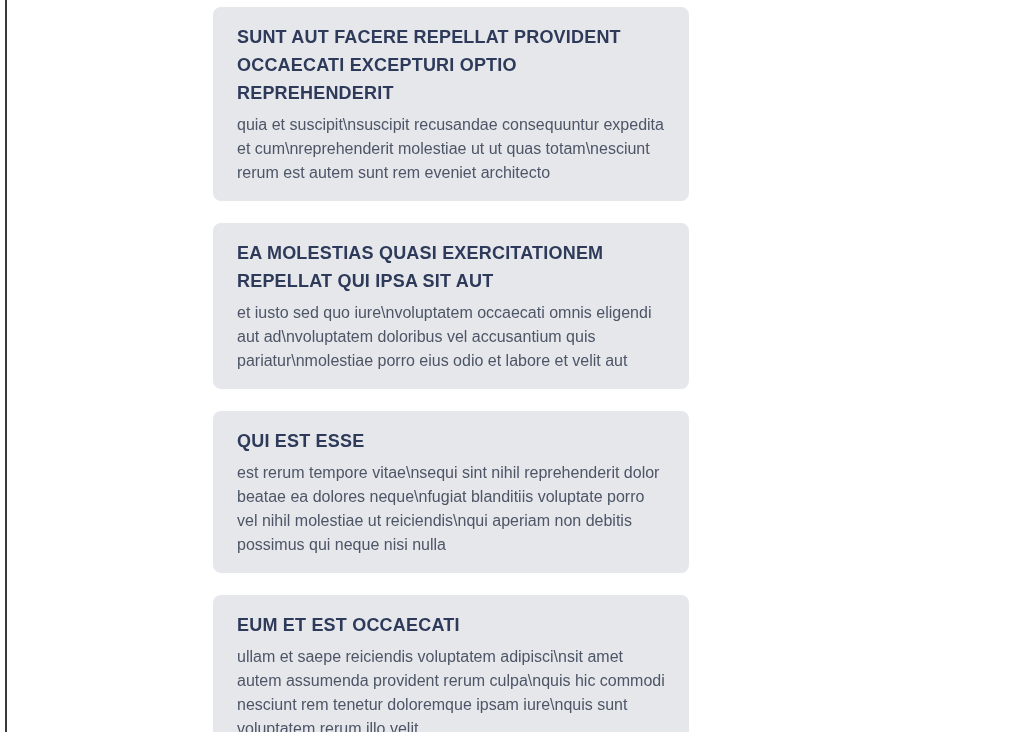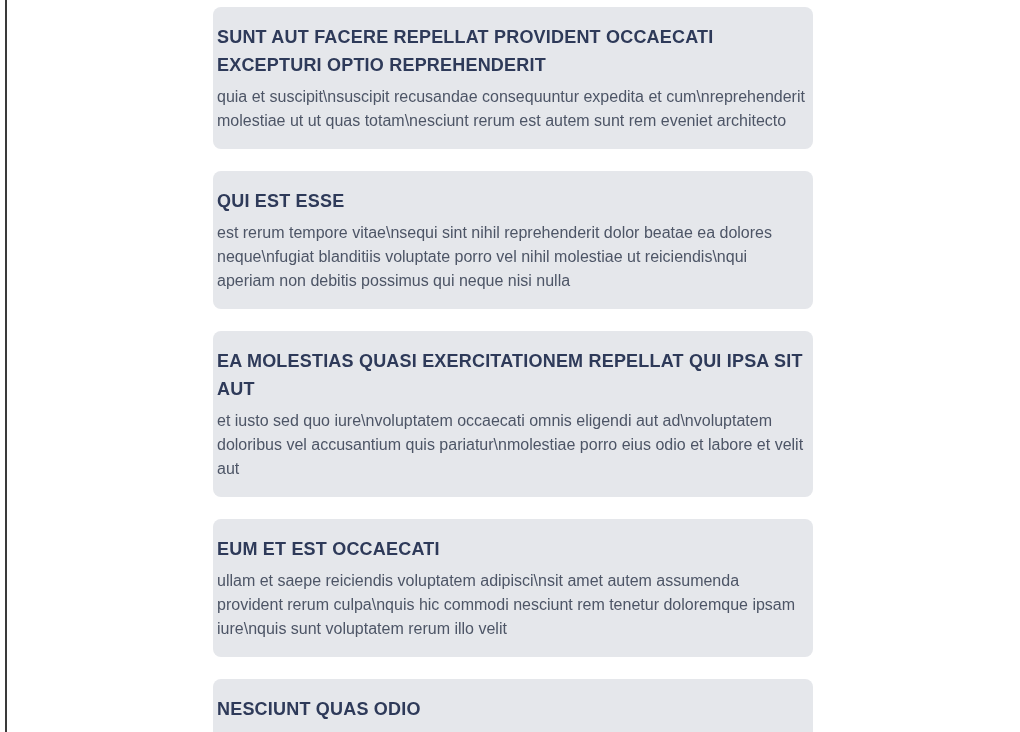--- a/index.html
+++ b/index.html
@@ -21,22 +21,22 @@
     position: absolute;
     left: 213px; top: 7px;
     width: 600px;
     display: flex;
     flex-direction: column;
     gap: 22px;
   }
   .card {
     background: var(--card-bg, #e5e7eb);
     border-radius: 8px;
-    padding: 16px 4px;
-    width: 600px;
+    padding: 16px 24px;
+    width: 476px;
   }
   .card-title {
     margin: 0;
     font-size: 18px;
     line-height: 28px;
     font-weight: 700;
     letter-spacing: 0.2px;
     color: var(--title-color, #2e3a59);
   }
   .card-body {
@@ -52,27 +52,27 @@
 
 <div class="viewport">
   <div class="left-line"></div>
   <main class="posts" id="posts-list">
   <article class="card">
     <h2 class="card-title">SUNT AUT FACERE REPELLAT PROVIDENT OCCAECATI EXCEPTURI OPTIO REPREHENDERIT</h2>
     <p class="card-body">quia et suscipit\nsuscipit recusandae consequuntur expedita et cum\nreprehenderit molestiae ut ut quas totam\nesciunt rerum est autem sunt rem eveniet architecto</p>
   </article>
 
   <article class="card">
-    <h2 class="card-title">QUI EST ESSE</h2>
-    <p class="card-body">est rerum tempore vitae\nsequi sint nihil reprehenderit dolor beatae ea dolores neque\nfugiat blanditiis voluptate porro vel nihil molestiae ut reiciendis\nqui aperiam non debitis possimus qui neque nisi nulla</p>
+    <h2 class="card-title">EA MOLESTIAS QUASI EXERCITATIONEM REPELLAT QUI IPSA SIT AUT</h2>
+    <p class="card-body">et iusto sed quo iure\nvoluptatem occaecati omnis eligendi aut ad\nvoluptatem doloribus vel accusantium quis pariatur\nmolestiae porro eius odio et labore et velit aut</p>
   </article>
 
   <article class="card">
-    <h2 class="card-title">EA MOLESTIAS QUASI EXERCITATIONEM REPELLAT QUI IPSA SIT AUT</h2>
-    <p class="card-body">et iusto sed quo iure\nvoluptatem occaecati omnis eligendi aut ad\nvoluptatem doloribus vel accusantium quis pariatur\nmolestiae porro eius odio et labore et velit aut</p>
+    <h2 class="card-title">QUI EST ESSE</h2>
+    <p class="card-body">est rerum tempore vitae\nsequi sint nihil reprehenderit dolor beatae ea dolores neque\nfugiat blanditiis voluptate porro vel nihil molestiae ut reiciendis\nqui aperiam non debitis possimus qui neque nisi nulla</p>
   </article>
 
   <article class="card">
     <h2 class="card-title">EUM ET EST OCCAECATI</h2>
     <p class="card-body">ullam et saepe reiciendis voluptatem adipisci\nsit amet autem assumenda provident rerum culpa\nquis hic commodi nesciunt rem tenetur doloremque ipsam iure\nquis sunt voluptatem rerum illo velit</p>
   </article>
 
   <article class="card">
     <h2 class="card-title">NESCIUNT QUAS ODIO</h2>
 

